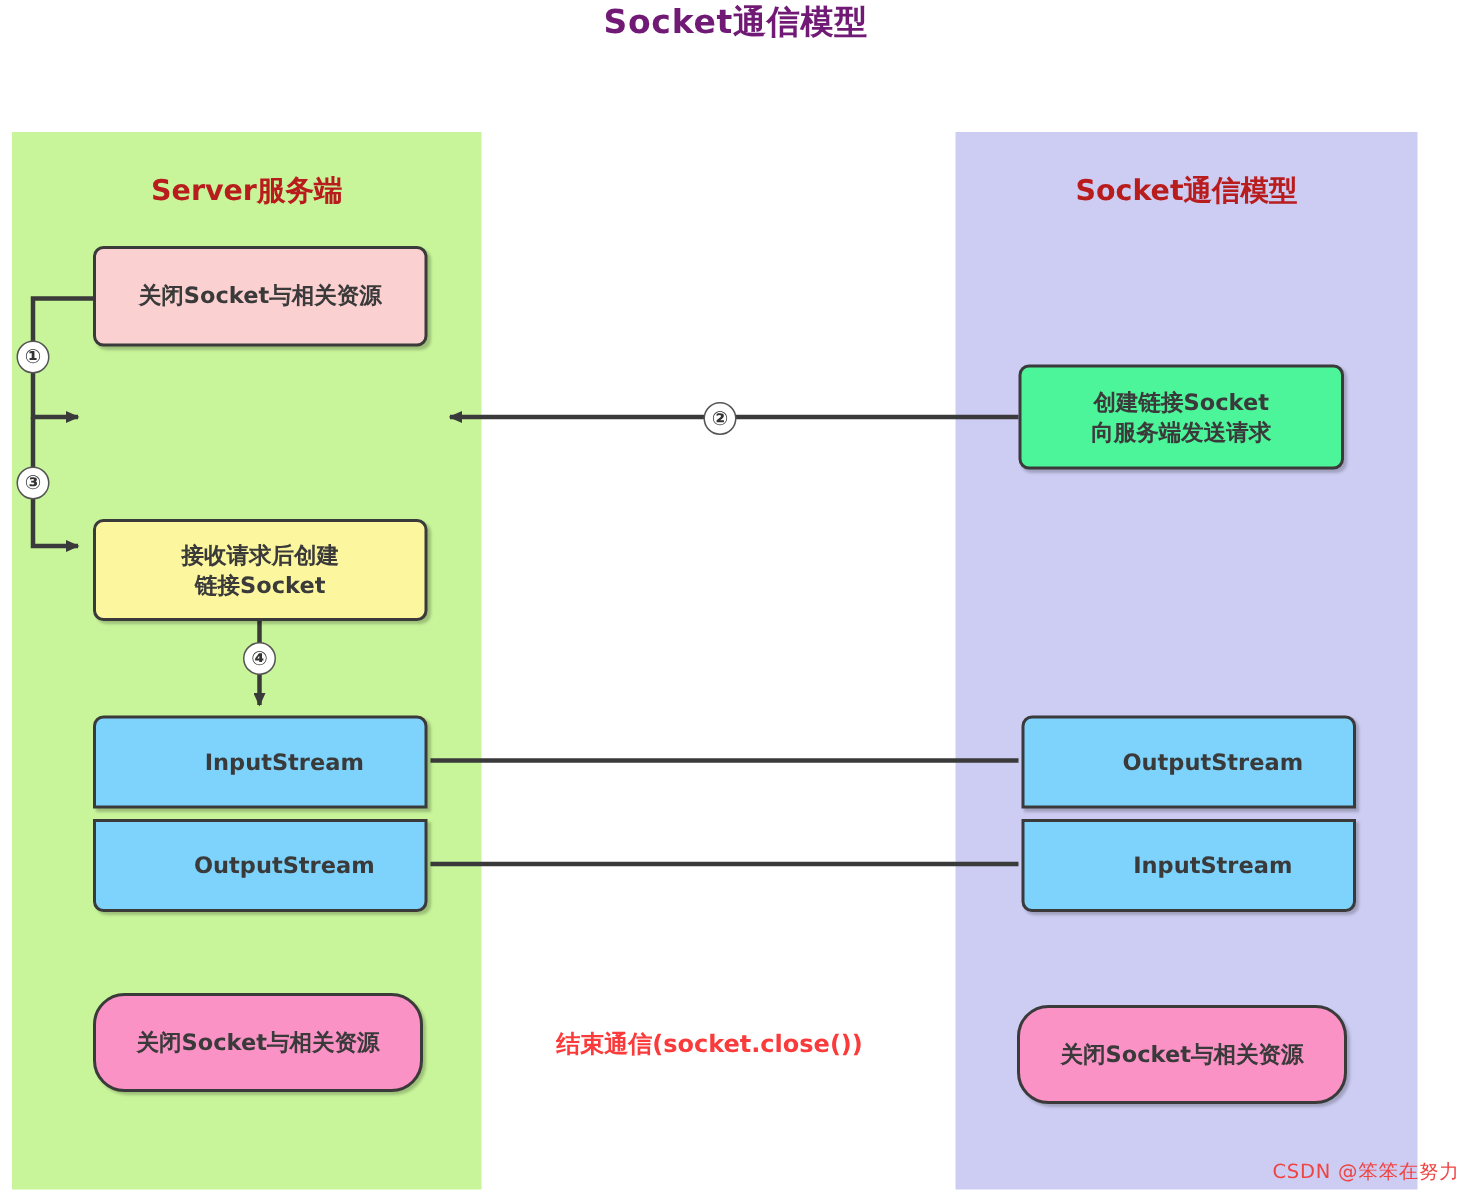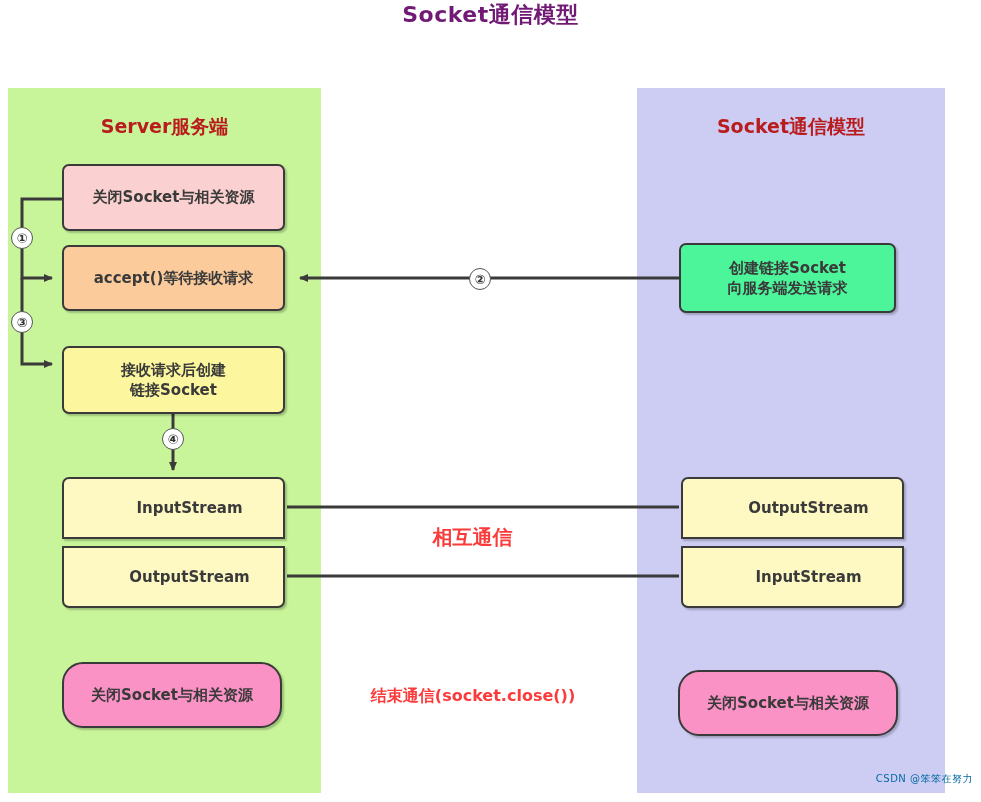--- a/index.html
+++ b/index.html
@@ -73,21 +73,21 @@
     color: #3a3a3a;
     font-size: 15px;
     font-weight: bold;
     line-height: 1.35;
     box-shadow: 2px 2px 2px rgba(0,0,0,0.22);
     white-space: pre-line;
   }
   .node-pink   { background: #fbd0d0; }
   .node-orange { background: #fbcb9c; }
   .node-yellow { background: #fcf79e; }
-  .node-blue   { background: #fef9c3; padding-left: 32px; }
+  .node-blue   { background: #7dd3fc; padding-left: 32px; }
   .node-green  { background: #4cf49a; }
   .node-magenta{ background: #fb92c6; border-radius: 21px; }
 
   
   .srv-serversocket { left: 62px;  top: 164px; width: 223px; height: 67px; }
   .srv-accept       { left: 62px;  top: 245px; width: 223px; height: 66px; }
   .srv-createsock   { left: 62px;  top: 346px; width: 223px; height: 68px; }
   .srv-input        { left: 62px;  top: 477px; width: 223px; height: 62px; border-bottom-left-radius:0; border-bottom-right-radius:0; }
   .srv-output       { left: 62px;  top: 546px; width: 223px; height: 62px; border-top-left-radius:0; border-top-right-radius:0; }
   .srv-close        { left: 62px;  top: 662px; width: 220px; height: 66px; }
@@ -142,22 +142,22 @@
   .step-1 { left: 11px;  top: 227px; }
   .step-3 { left: 11px;  top: 311px; }
   .step-2 { left: 469px; top: 268px; }
   .step-4 { left: 162px; top: 428px; }
 
   
   .watermark {
     position: absolute;
     right: 8px;
     top: 772px;
-    color: #0369a1;
-    font-size: 10px;
+    color: #ef4444;
+    font-size: 13px;
     letter-spacing: 0.5px;
     user-select: none;
   }
 </style>
 </head>
 <body>
 
 <div id="canvas">
 
   <div class="diagram-title">Socket通信模型</div>
@@ -184,41 +184,39 @@
     <path d="M679,278 L300,278" fill="none" stroke="#3a3a3a" stroke-width="3" marker-end="url(#arrowhead)"></path>
 
     <path d="M173,398 L173,470" fill="none" stroke="#3a3a3a" stroke-width="3" marker-end="url(#arrowhead)"></path>
 
     <path d="M287,507 L679,507" fill="none" stroke="#3a3a3a" stroke-width="3"></path>
     <path d="M287,576 L679,576" fill="none" stroke="#3a3a3a" stroke-width="3"></path>
   </svg>
 
   <div class="node node-pink srv-serversocket">关闭Socket与相关资源</div>
 
-  <div class="node node-orange srv-accept">accept()等待接收请求</div>
 
   <div class="node node-yellow srv-createsock">接收请求后创建
 链接Socket</div>
 
   <div class="node node-blue srv-input">InputStream</div>
 
   <div class="node node-blue srv-output">OutputStream</div>
 
   <div class="node node-magenta srv-close">关闭Socket与相关资源</div>
 
   <div class="node node-green cli-createsock">创建链接Socket
 向服务端发送请求</div>
 
   <div class="node node-blue cli-output">OutputStream</div>
 
   <div class="node node-blue cli-input">InputStream</div>
 
   <div class="node node-magenta cli-close">关闭Socket与相关资源</div>
 
-  <div class="center-label label-mutual">相互通信</div>
 
   <div class="center-label label-close">结束通信(socket.close())</div>
 
   <div class="step step-1">①</div>
   <div class="step step-2">②</div>
   <div class="step step-3">③</div>
   <div class="step step-4">④</div>
 
   <div class="watermark">CSDN @笨笨在努力</div>
 

